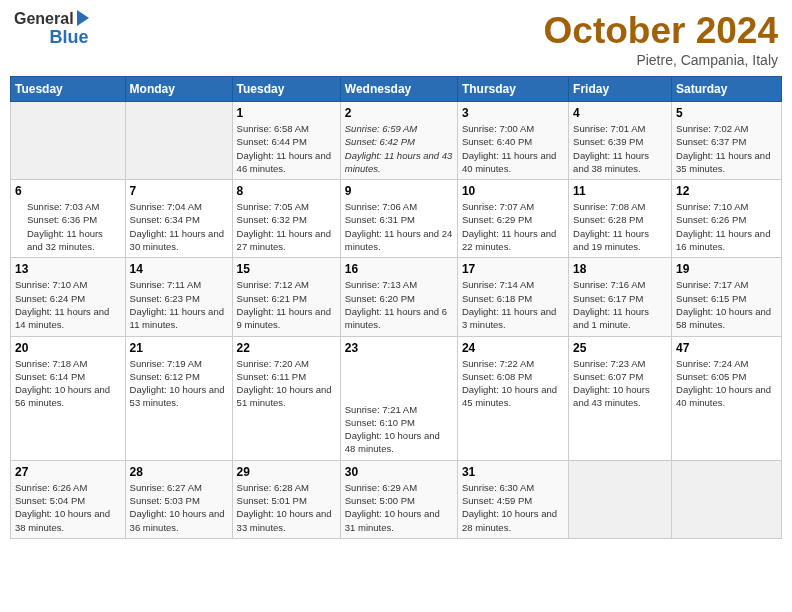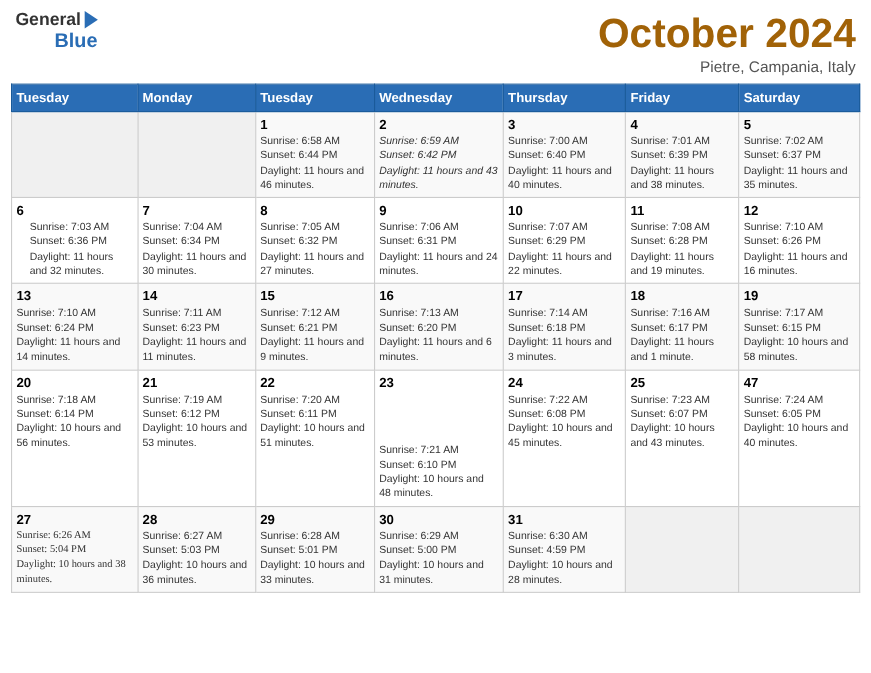--- a/index.html
+++ b/index.html
@@ -283,21 +283,21 @@
         <td>
           <div class="day-number">47</div>
           <div class="day-info" style="white-space: pre-line;">Sunrise: 7:24 AM
 Sunset: 6:05 PM
 Daylight: 10 hours and 40 minutes.</div>
         </td>
       </tr>
       <tr>
         <td>
           <div class="day-number">27</div>
-          <div class="day-info" style="white-space: pre-line; font-family: Liberation Serif, serif;">Sunrise: 6:26 AM
+          <div class="day-info" style="white-space: pre-line;">Sunrise: 6:26 AM
 Sunset: 5:04 PM
 Daylight: 10 hours and 38 minutes.</div>
         </td>
         <td>
           <div class="day-number">28</div>
           <div class="day-info" style="white-space: pre-line;">Sunrise: 6:27 AM
 Sunset: 5:03 PM
 Daylight: 10 hours and 36 minutes.</div>
         </td>
         <td>

